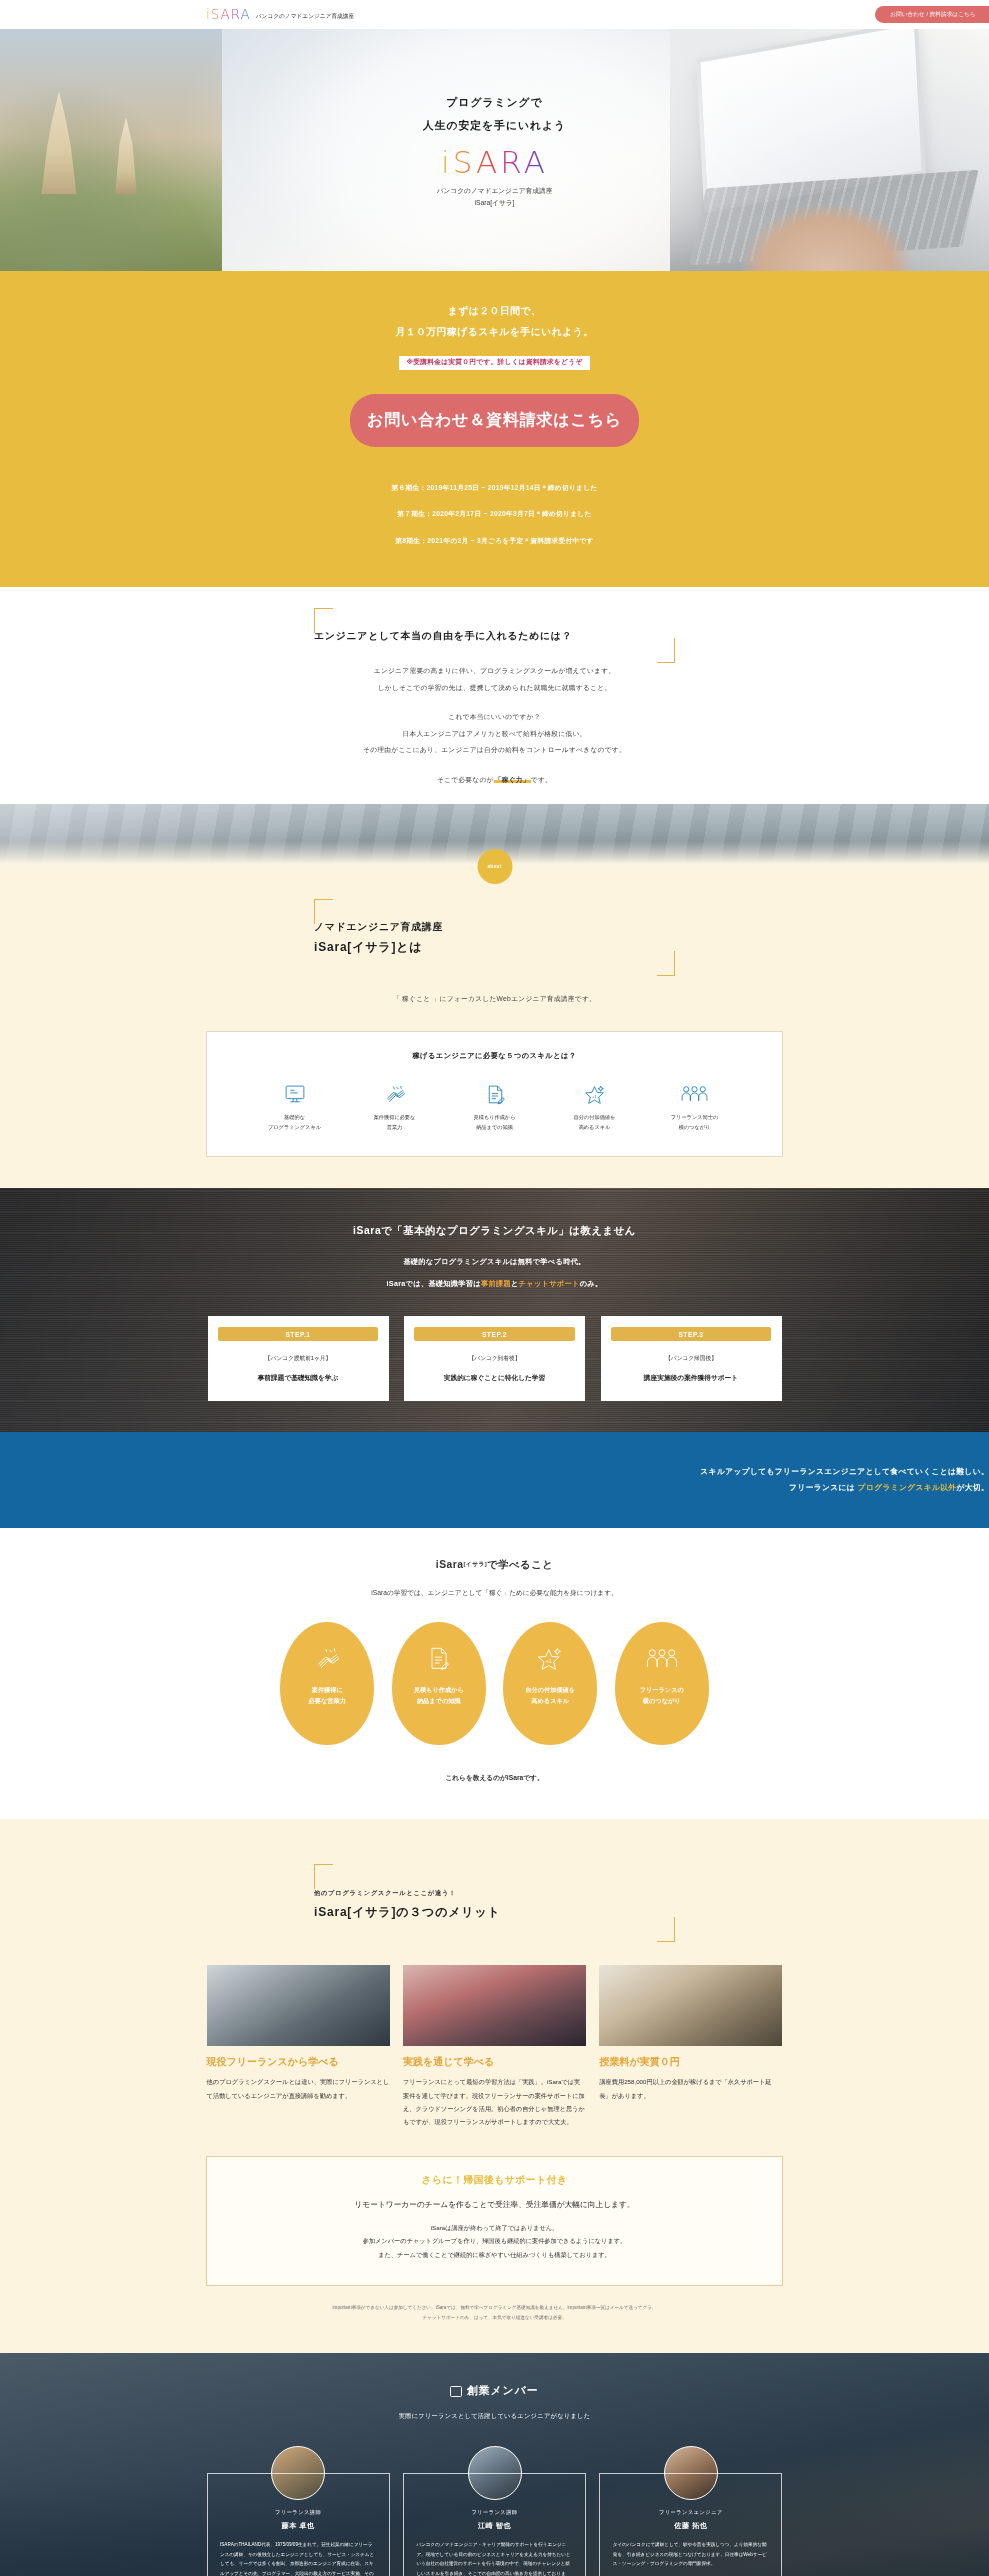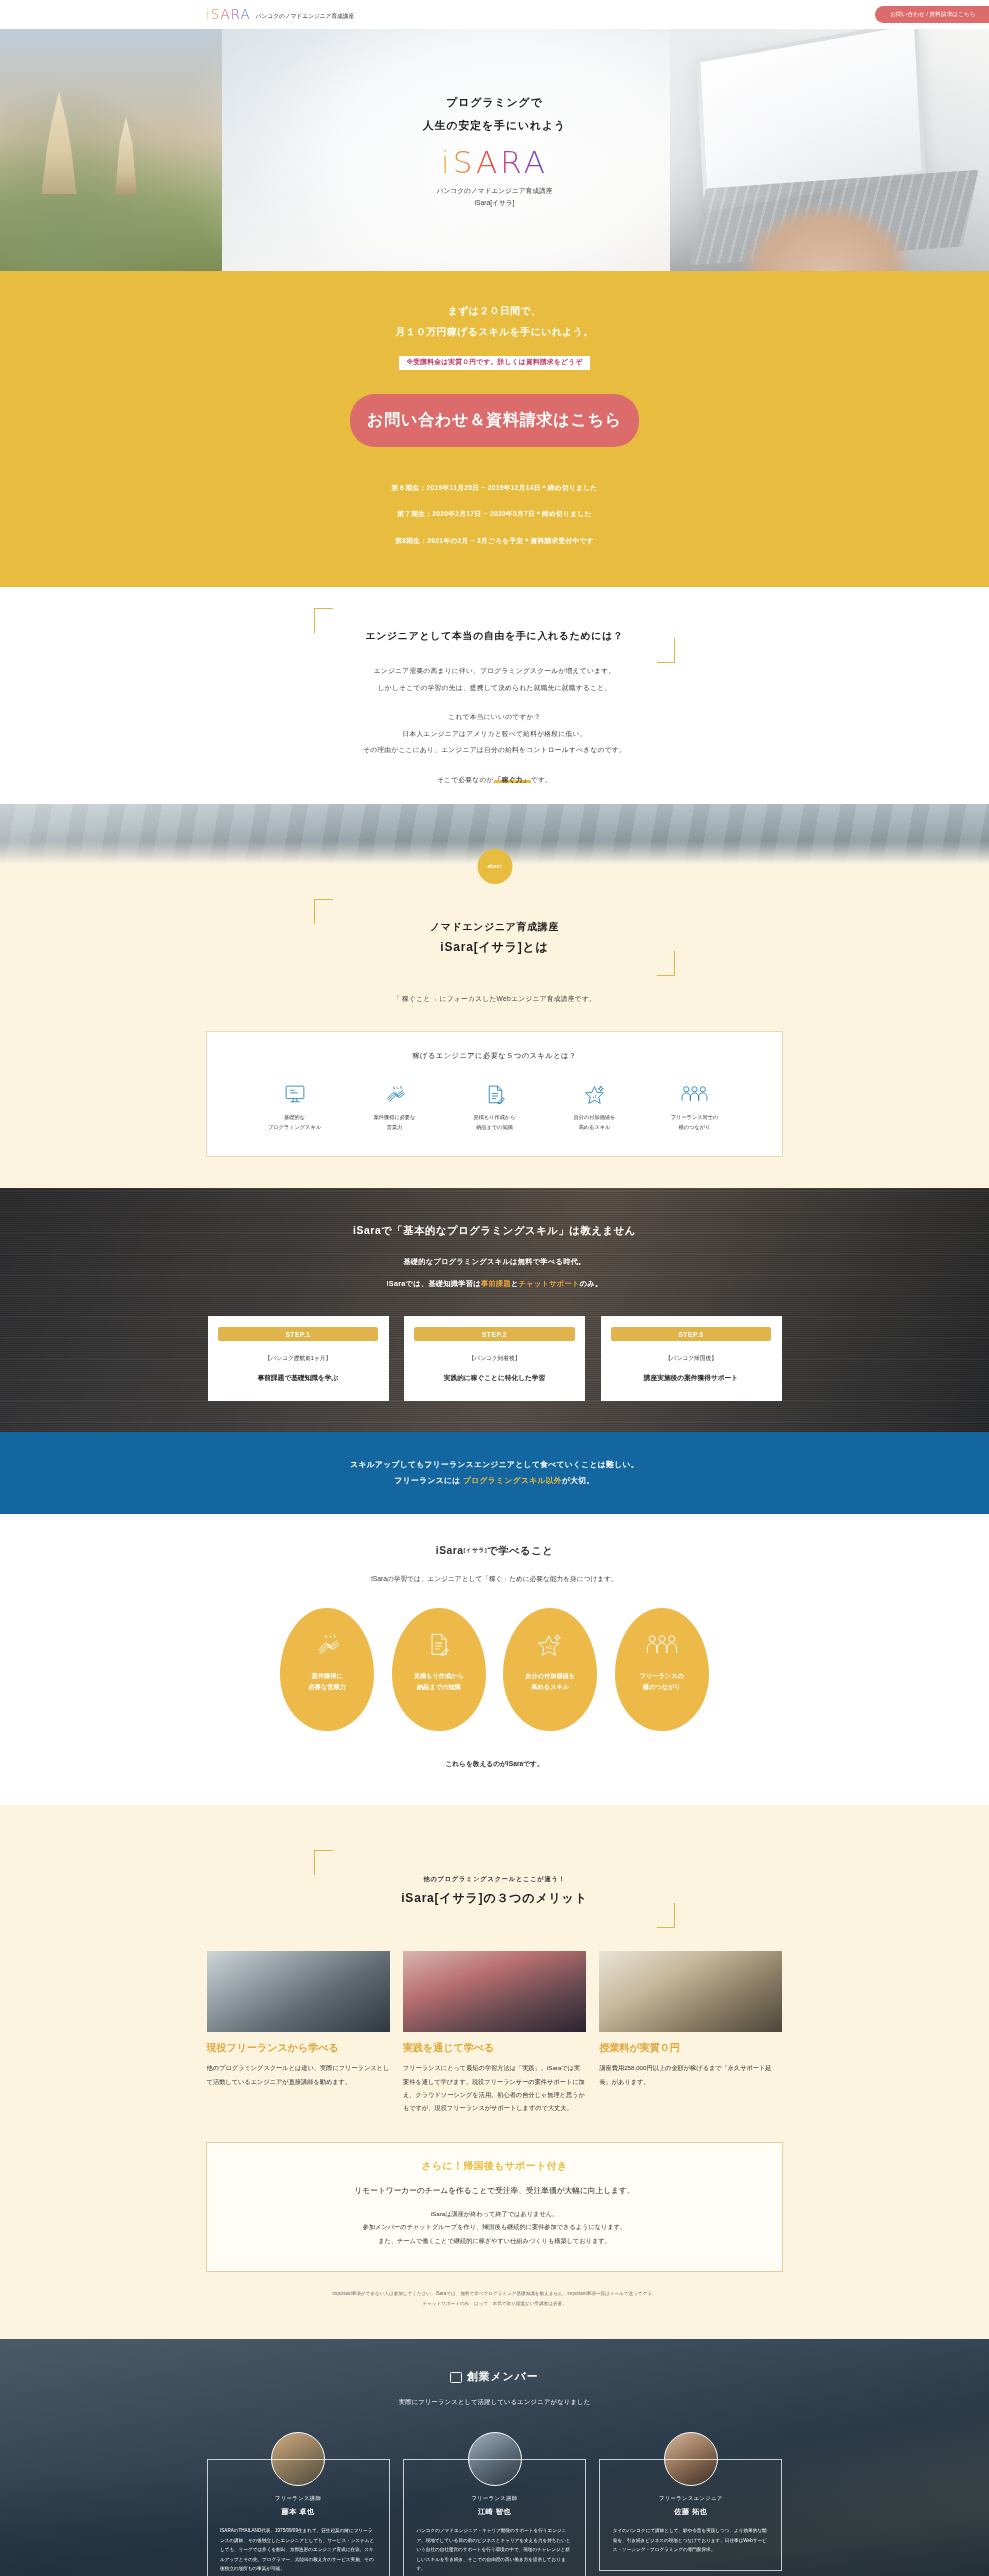--- a/index.html
+++ b/index.html
@@ -102,21 +102,21 @@
   }
   .cta-button {
     display: block; width: 289px; margin: 24px auto 0; background: #dc6b6b; color: #fff;
     border: none; border-radius: 25px; padding: 16px 0; font-size: 16px; font-weight: 700;
     letter-spacing: 0.8px; cursor: pointer; font-family: inherit;
   }
   .cta-dates { margin-top: 28px; }
   .cta-date { color: #fff; font-size: 6.7px; font-weight: 700; letter-spacing: 0.3px; padding: 8.8px 0; }
 
   
-  .bracket-head { position: relative; width: 361px; margin: 0 auto; padding: 18.5px 0; text-align: center; }
+  .bracket-head { position: relative; width: 361px; margin: 0 auto; padding: 18.5px 0; text-align: left; }
   .bracket-head::before, .bracket-head::after {
     content: ""; position: absolute; width: 17.5px; height: 24px; border-color: #e0b44a; border-style: solid;
   }
   .bracket-head::before { left: 0; top: 0; border-width: 1px 0 0 1px; }
   .bracket-head::after { right: 0; bottom: 0; border-width: 0 1px 1px 0; }
   .bracket-head h2 { font-size: 9.8px; font-weight: 700; color: #222; letter-spacing: 0.8px; line-height: 1.85; }
   .bracket-head h2 .big { font-size: 12px; display: block; }
 
   
   .prose { text-align: center; font-size: 6.7px; color: #3b3b3b; line-height: 2.45; letter-spacing: 0.3px; }
@@ -151,21 +151,21 @@
 
   
   .sec-cream { background: #fdf4e0; padding: 33px 0 31px; }
   .sec-cream .bracket-head h2 { color: #1f1f1f; }
 
   
   .skill-card {
     width: 577px; margin: 24px auto 0; background: #fff; border: 0.5px solid #e3d9bf;
     padding: 18.5px 20.6px 23px; text-align: center;
   }
-  .skill-card .q { font-size: 7.2px; font-weight: 400; color: #222; letter-spacing: 0.5px; }
+  .skill-card .q { font-size: 7.2px; font-weight: 700; color: #222; letter-spacing: 0.5px; }
   .skill-row { display: flex; justify-content: center; gap: 23px; margin-top: 17.5px; }
   .skill-item { width: 77px; }
   .skill-ic { height: 29px; display: flex; align-items: flex-end; justify-content: center; }
   .skill-ic svg { stroke: #1479b8; fill: none; stroke-width: 1.6; }
   .skill-lbl { margin-top: 6.2px; font-size: 5.2px; color: #2f2f2f; line-height: 1.85; }
 
   
   .steps-band { position: relative; padding: 36px 0 31px; overflow: hidden; }
   .steps-bg { position: absolute; inset: 0;
     background:
@@ -184,21 +184,21 @@
   .step-cards { display: flex; justify-content: center; gap: 15.5px; margin-top: 27px; }
   .step-card { width: 181px; background: #fff; padding: 11.3px 10.3px 17.5px; }
   .step-badge {
     background: #e0b44a; color: #fff; font-size: 6.7px; font-weight: 700; letter-spacing: 0.5px;
     padding: 3.6px 0; border-radius: 2.1px;
   }
   .step-sub { font-size: 5.7px; color: #333; margin-top: 13.4px; }
   .step-txt { font-size: 6.7px; font-weight: 700; color: #1f1f1f; margin-top: 11.3px; }
 
   
-  .blue-band { background: #13669f; padding: 25px 0; text-align: center; }
+  .blue-band { background: #13669f; padding: 32px 0; text-align: right; }
   .blue-band p { color: #fff; font-size: 7.7px; font-weight: 700; line-height: 2.1; letter-spacing: 0.4px; }
   .blue-band .hl { color: #e8bc3e; }
 
   
   .sec-learn { background: #fff; padding: 30px 0 36px; text-align: center; }
   .learn-title { font-size: 10.3px; font-weight: 700; letter-spacing: 0.5px; }
   .learn-title .sm { font-size: 5.7px; vertical-align: middle; }
   .learn-lead { font-size: 6.7px; color: #3b3b3b; margin-top: 17.5px; }
   .learn-row { display: flex; justify-content: center; gap: 17.5px; margin-top: 24px; }
   .learn-item { width: 94px; height: 123px; background: #edb949; border-radius: 47px 47px 50% 50% / 67px 67px 46% 46%;

